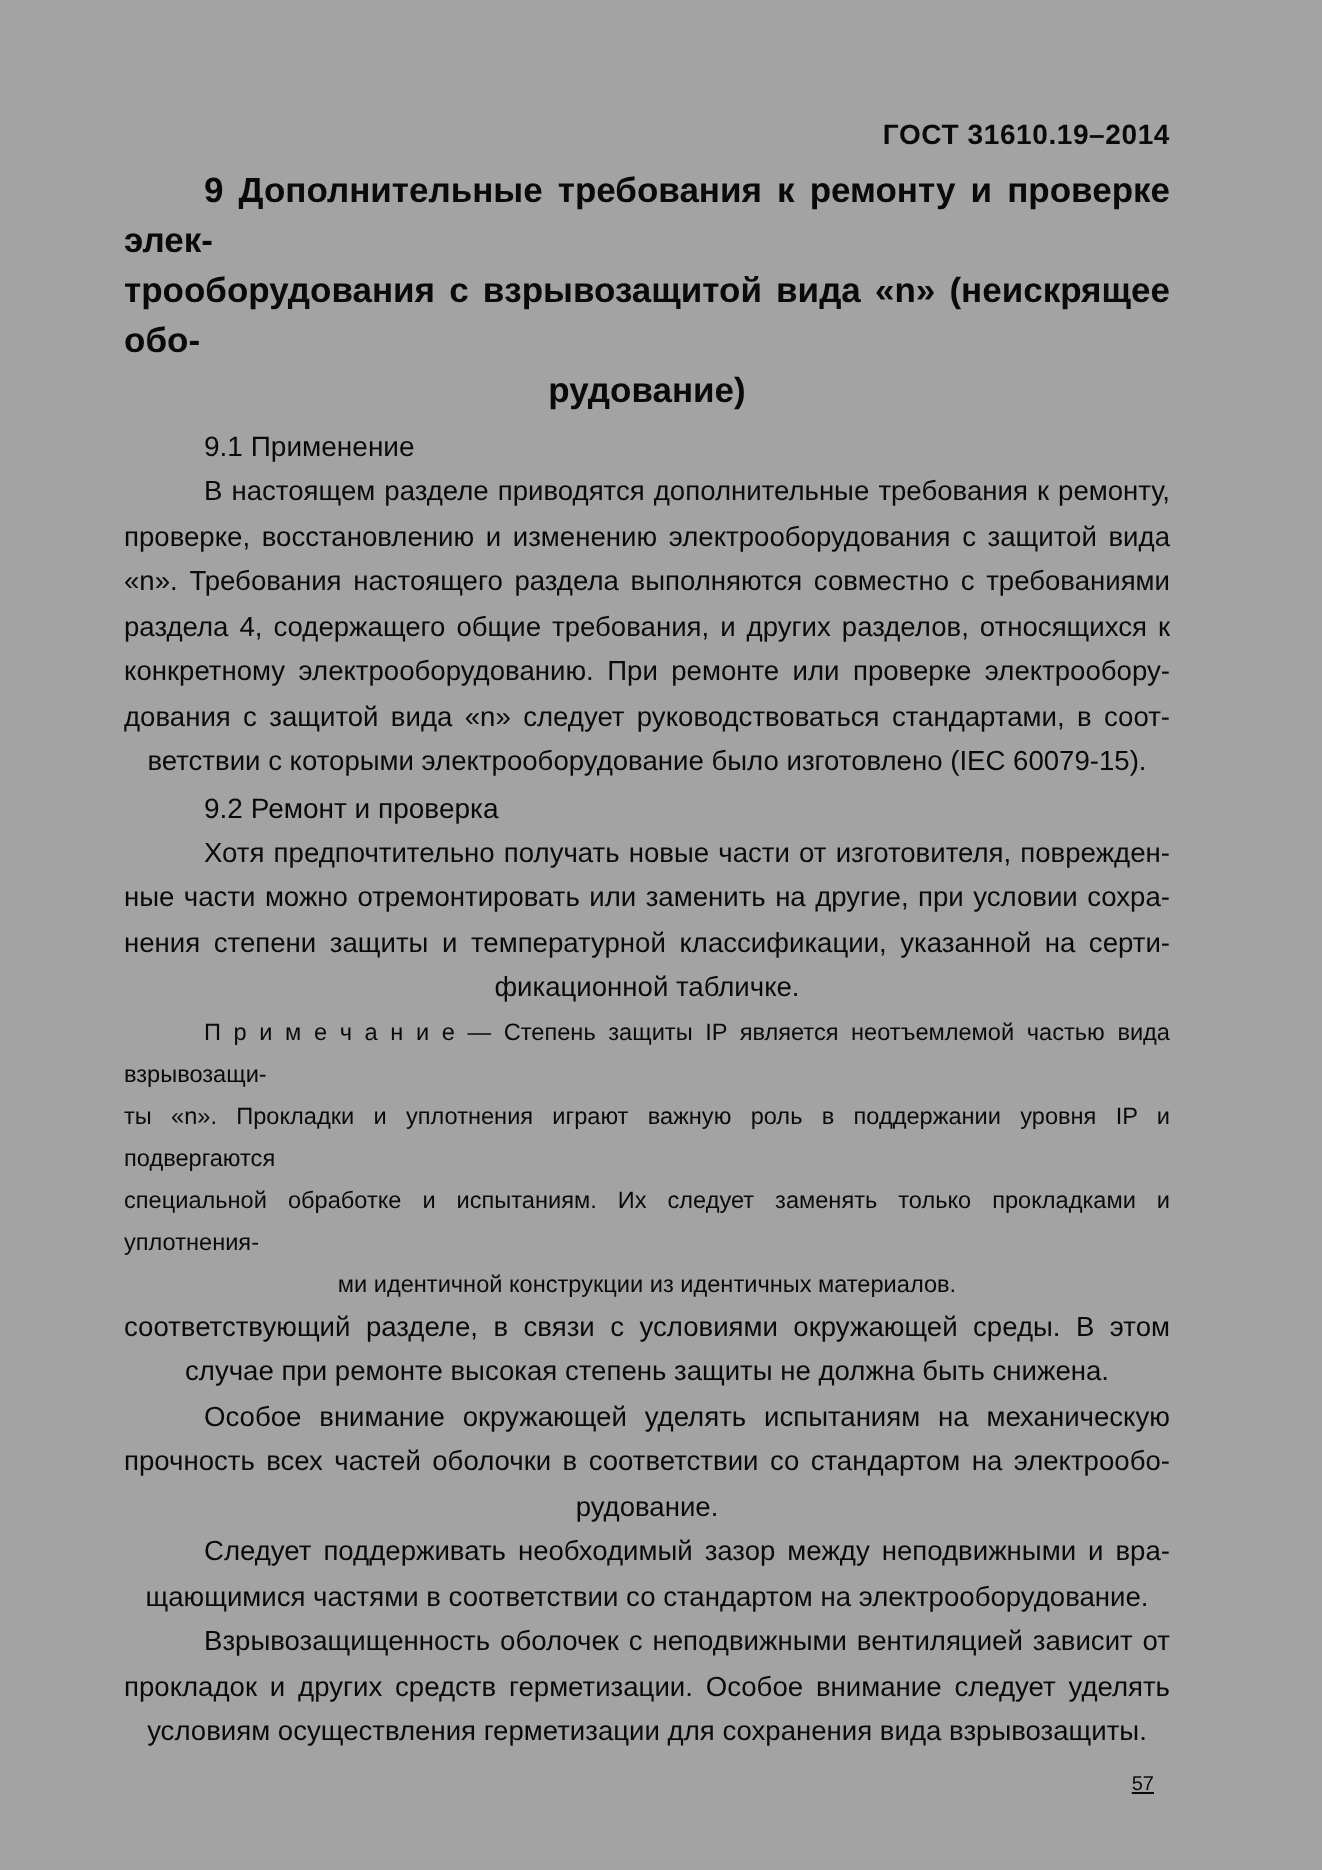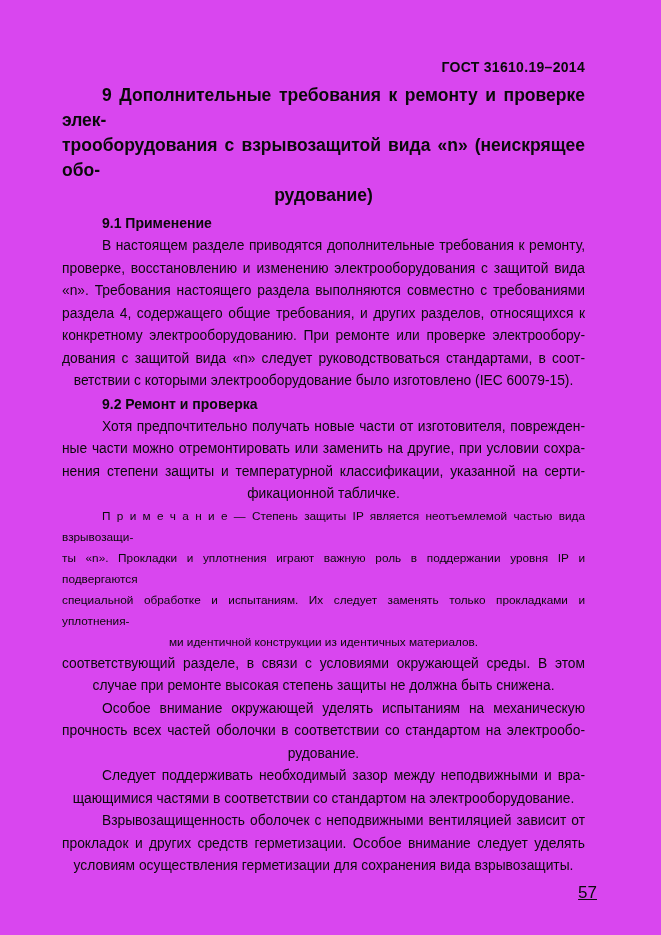--- a/index.html
+++ b/index.html
@@ -4,21 +4,21 @@
 <style>
   html, body {
     margin: 0;
     padding: 0;
     background: #e8e8e8;
   }
   .page {
     position: relative;
     width: 661px;
     height: 935px;
-    background: #d946ef;
+    background: #a3a3a3;
     color: #0a0a0a;
     font-family: "Liberation Sans", sans-serif;
     overflow: hidden;
     box-sizing: border-box;
     padding: 58px 76px 0 62px;
   }
   .doc-header {
     text-align: right;
     font-weight: bold;
     font-size: 14px;
@@ -30,21 +30,21 @@
   }
   .h1 {
     margin: 7px 0 4px 0;
   }
   .h1 .line {
     font-size: 17.5px;
     font-weight: bold;
     line-height: 25px;
   }
   .h2 {
-    font-weight: bold;
+    font-weight: normal;
     font-size: 14px;
     line-height: 23px;
     padding-left: 40px;
     margin-top: 0;
   }
   .para .line {
     font-size: 13.8px;
     line-height: 22.5px;
   }
   .note .line {
@@ -59,22 +59,22 @@
   .line.last {
     text-align: center;
     text-align-last: auto;
   }
   .line.indent {
     text-indent: 40px;
   }
   .page-number {
     position: absolute;
     top: 884px;
-    right: 64px;
-    font-size: 17px;
+    right: 84px;
+    font-size: 10px;
     line-height: 18px;
     text-decoration: underline;
   }
 </style>
 </head>
 <body>
 
 <div class="page">
   <div class="doc-header">ГОСТ 31610.19–2014</div>
 

